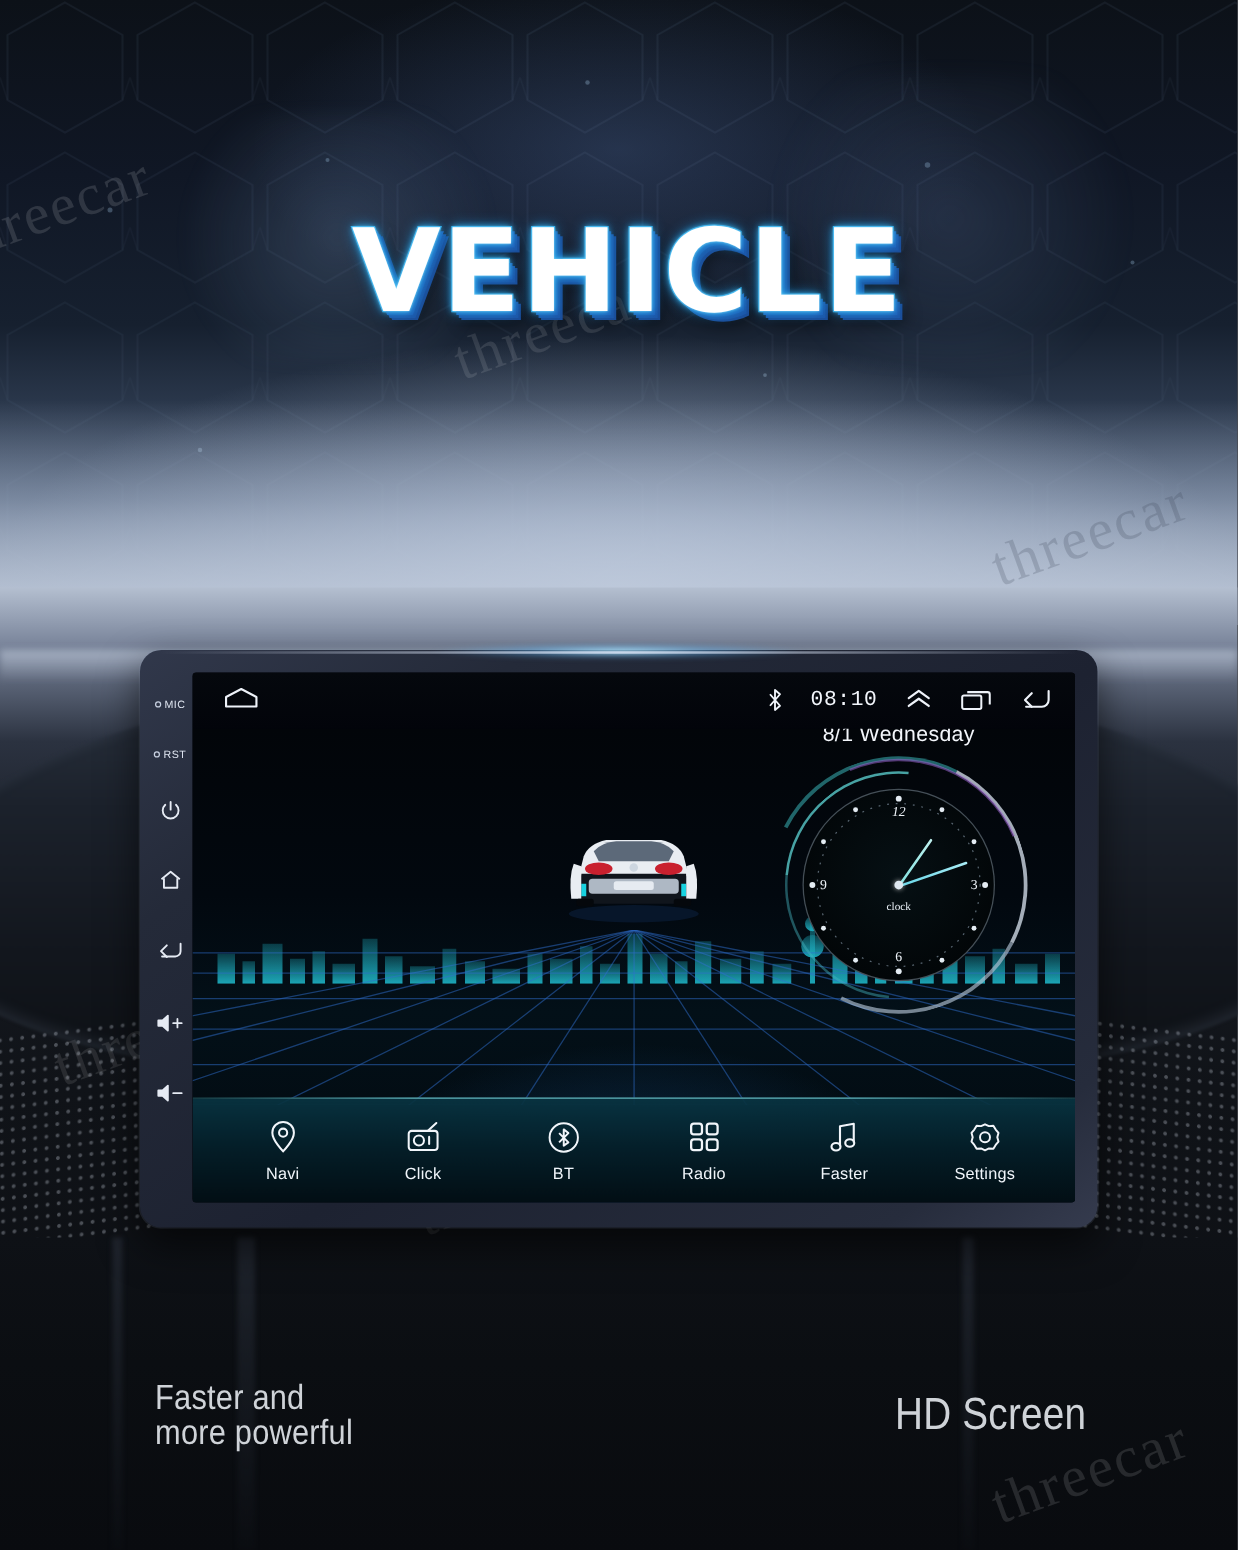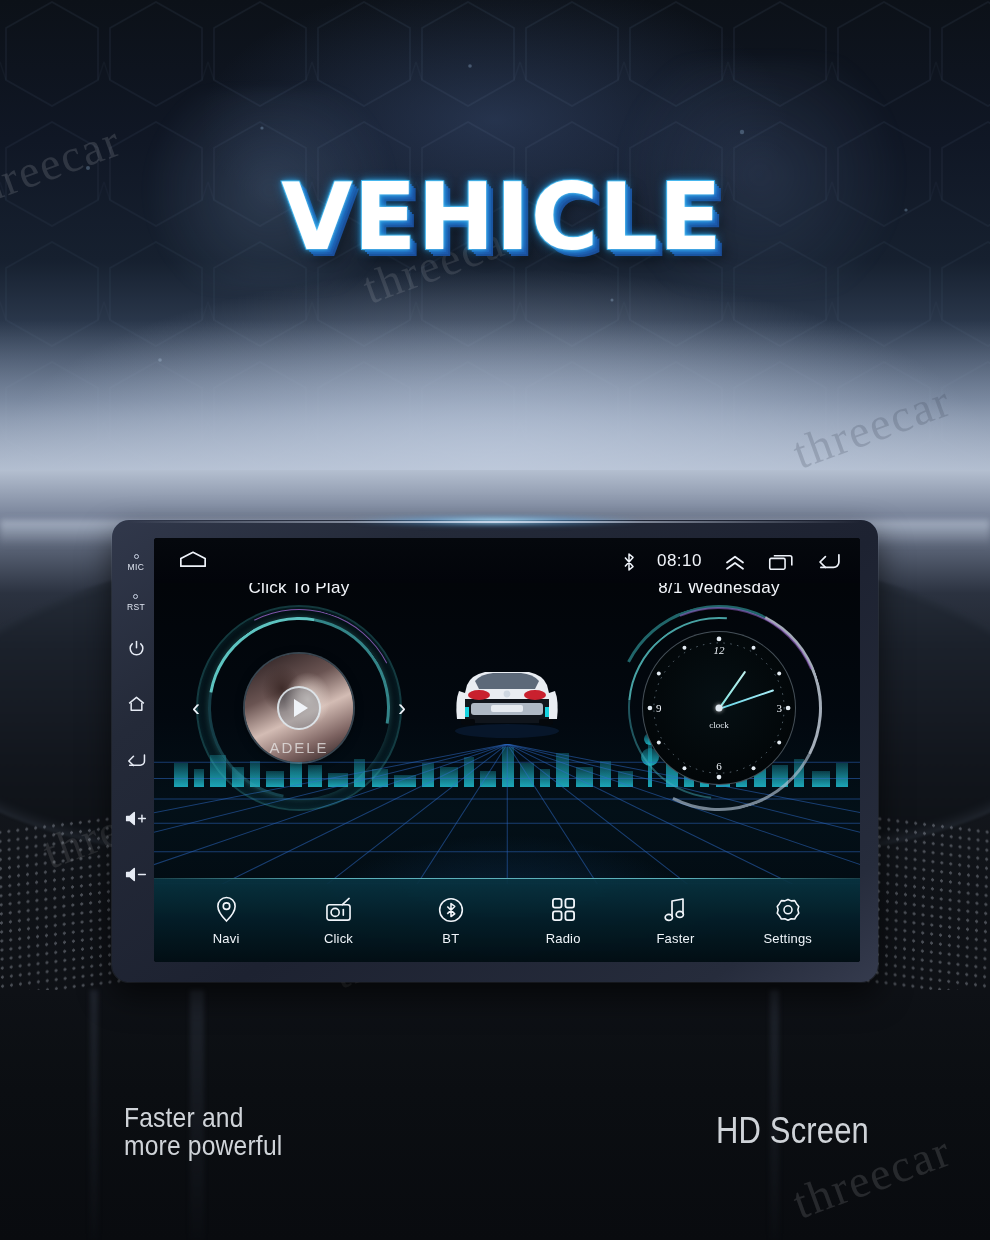--- a/index.html
+++ b/index.html
@@ -171,21 +171,21 @@
   }
 
   
   .bezel-left {
     position:absolute; left:0; top:0; width:48px; height:100%;
     display:flex; flex-direction:column; align-items:center;
     padding-top:22px; gap:0;
   }
   .bz { display:flex; align-items:center; justify-content:center; color:#e3e8f2; }
   .bz-lbl { font-size:8.5px; letter-spacing:.4px; color:#dfe5f0; }
-  .bz-row { display:flex; align-items:center; gap:3px; height:22px;flex-direction:column; }
+  .bz-row { display:flex; align-items:center; gap:3px; height:22px; }
   .bz-dot {
     width:5px; height:5px; border-radius:50%;
     border:1px solid #c9d2e2; background:transparent;
   }
   .bz-icon { height:36px; display:flex; align-items:center; justify-content:center; }
   .bz-icon svg { display:block; }
 
   
   .screen {
     position:absolute; left:42px; top:18px; width:706px; height:424px;
@@ -196,21 +196,21 @@
   
   .statusbar {
     position:absolute; left:0; top:0; width:100%; height:45px;
     display:flex; align-items:center;
     background:linear-gradient(180deg,#05080d,#02040a);
     color:#e9eef7;
   }
   .sb-home { margin-left:24px; display:flex; align-items:center; }
   .sb-right {
     margin-left:auto; margin-right:18px;
-    display:flex; align-items:flex-end; gap:22px;
+    display:flex; align-items:flex-start; gap:22px;font-family:Liberation Mono, monospace;
   }
   .sb-time { font-size:17px; letter-spacing:.5px; color:#f2f5fb; }
   .sb-ico { display:flex; align-items:center; justify-content:center; }
 
   
   .home {
     position:absolute; left:0; top:45px; width:100%; height:379px;
     background:
       radial-gradient(ellipse 300px 150px at 50% 95%, rgba(20,70,120,.55), rgba(0,0,0,0) 72%),
       linear-gradient(180deg,#020509 0%,#02080f 35%,#031018 60%,#02090f 100%);
@@ -642,35 +642,20 @@
             <path d="M24 60 L28 60 L28 70 L24 70 Z" fill="#17d2e0"></path>
             <path d="M104 60 L108 60 L108 70 L104 70 Z" fill="#17d2e0"></path>
             <path d="M18 44 Q14 54 16 72 L24 72 L24 46 Z" fill="#e9edf2"></path>
             <path d="M114 44 Q118 54 116 72 L108 72 L108 46 Z" fill="#e9edf2"></path>
             <rect x="20" y="72" width="14" height="6" rx="2" fill="#05080c"></rect>
             <rect x="98" y="72" width="14" height="6" rx="2" fill="#05080c"></rect>
             <circle cx="66" cy="47" r="3.4" fill="#cdd6e0"></circle>
           </svg>
         </div>
 
-        <div class="widget-music">
-          <div class="widget-cap">Click To Play</div>
-          <div class="ring ring-a"></div>
-          <div class="ring ring-b"></div>
-          <div class="ring ring-c"></div>
-          <div class="album">
-            <div class="face"></div>
-            <div class="artist">ADELE</div>
-          </div>
-          <div class="playbtn">
-            <i></i>
-          </div>
-          <div class="chev chev-l">‹</div>
-          <div class="chev chev-r">›</div>
-        </div>
 
         <div class="widget-clock">
           <div class="widget-cap">8/1  Wednesday</div>
           <div class="clk-ring-out"></div>
           <div class="clk-ring-pur"></div>
           <div class="clk-ring-in"></div>
           <div class="clk-face">
             <svg viewBox="0 0 154 154" style="position:absolute;inset:0;width:100%;height:100%;">
               <g fill="#e4ecf3">
                 <circle cx="77" cy="7" r="2.4"></circle>

